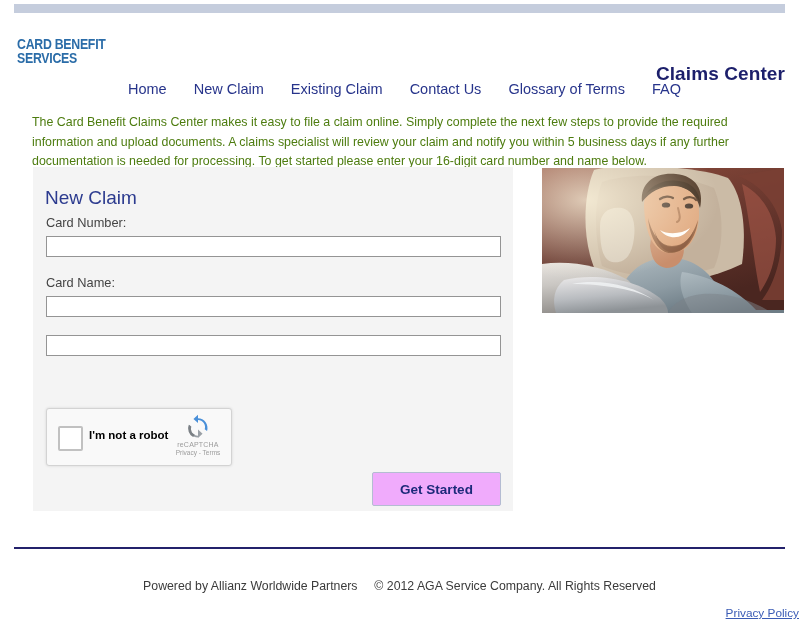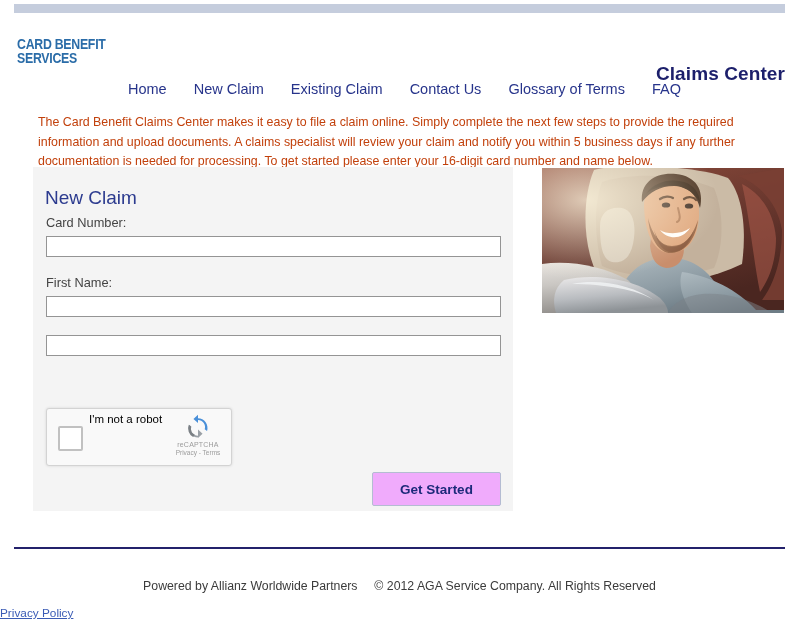--- a/index.html
+++ b/index.html
@@ -82,24 +82,23 @@
     letter-spacing: 0.1px;
     white-space: nowrap;
   }
 
   
   .intro {
     position: absolute;
     left: 32px;
     top: 88px;
     width: 752px;
-    color: #c2410c;
+    color: #4d7c0f;
     font-size: 12.4px;
     line-height: 19.5px;
-    margin-left: 6px;
   }
 
   
   .form-panel {
     position: absolute;
     left: 33px;
     top: 154px;
     width: 480px;
     height: 344px;
     background: #f4f4f4;
@@ -157,23 +156,24 @@
     width: 21px;
     height: 21px;
     background: #ffffff;
     border: 2px solid #c1c1c1;
     border-radius: 2px;
     cursor: pointer;
   }
   .rc-label {
     position: absolute;
     left: 42px;
-    top: 4px;
+    top: 20px;
     font-size: 11.5px;
     color: #000000;
+    font-weight: bold;
   }
   .rc-brand {
     position: absolute;
     right: 7px;
     top: 5px;
     width: 52px;
     text-align: center;
   }
   .rc-logo {
     width: 26px;
@@ -241,21 +241,21 @@
     text-align: center;
     color: #3b3b3b;
     font-size: 12.3px;
   }
   .footer-text .sep { display:inline-block; width: 10px; }
   .footer-link {
     position: absolute;
     left: 0;
     top: 590px;
     width: 799px;
-    text-align: left;
+    text-align: right;
   }
   .footer-link a {
     color: #3a5bb5;
     font-size: 11.8px;
     text-decoration: underline;
   }
 </style>
 </head>
 <body>
 
@@ -287,21 +287,21 @@
   <div class="form-panel">
 
     <div class="form-title">New Claim</div>
 
     <div class="field field-1">
       <label>Card Number:</label>
       <input type="text" placeholder="" style="">
     </div>
 
     <div class="field field-2">
-      <label>First Name:</label>
+      <label>Card Name:</label>
       <input type="text" placeholder="" style="">
     </div>
 
     <div class="field field-3">
       <input type="text" placeholder="" style="">
     </div>
 
     <div class="recaptcha">
       <div class="rc-check"></div>
       <div class="rc-label">I'm not a robot</div>

